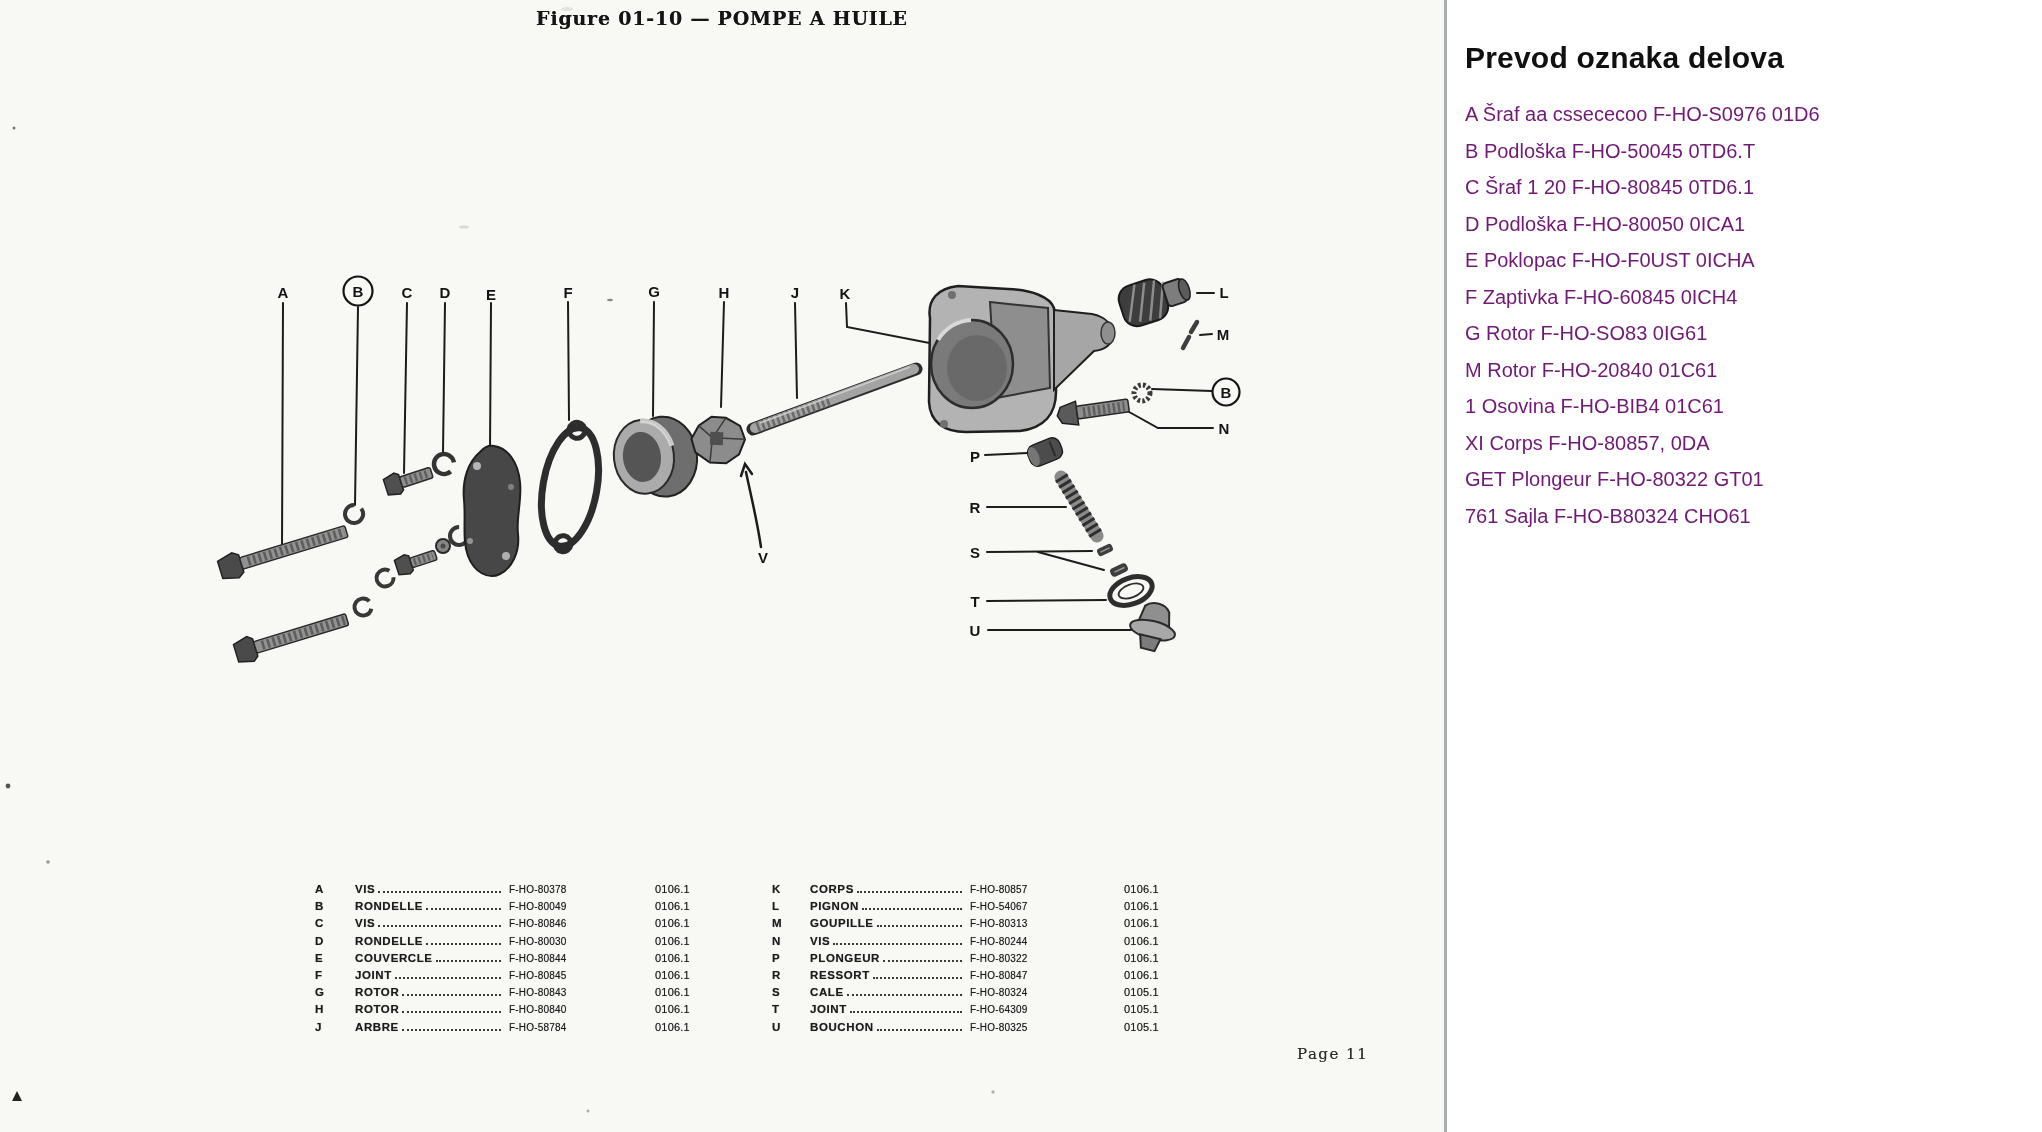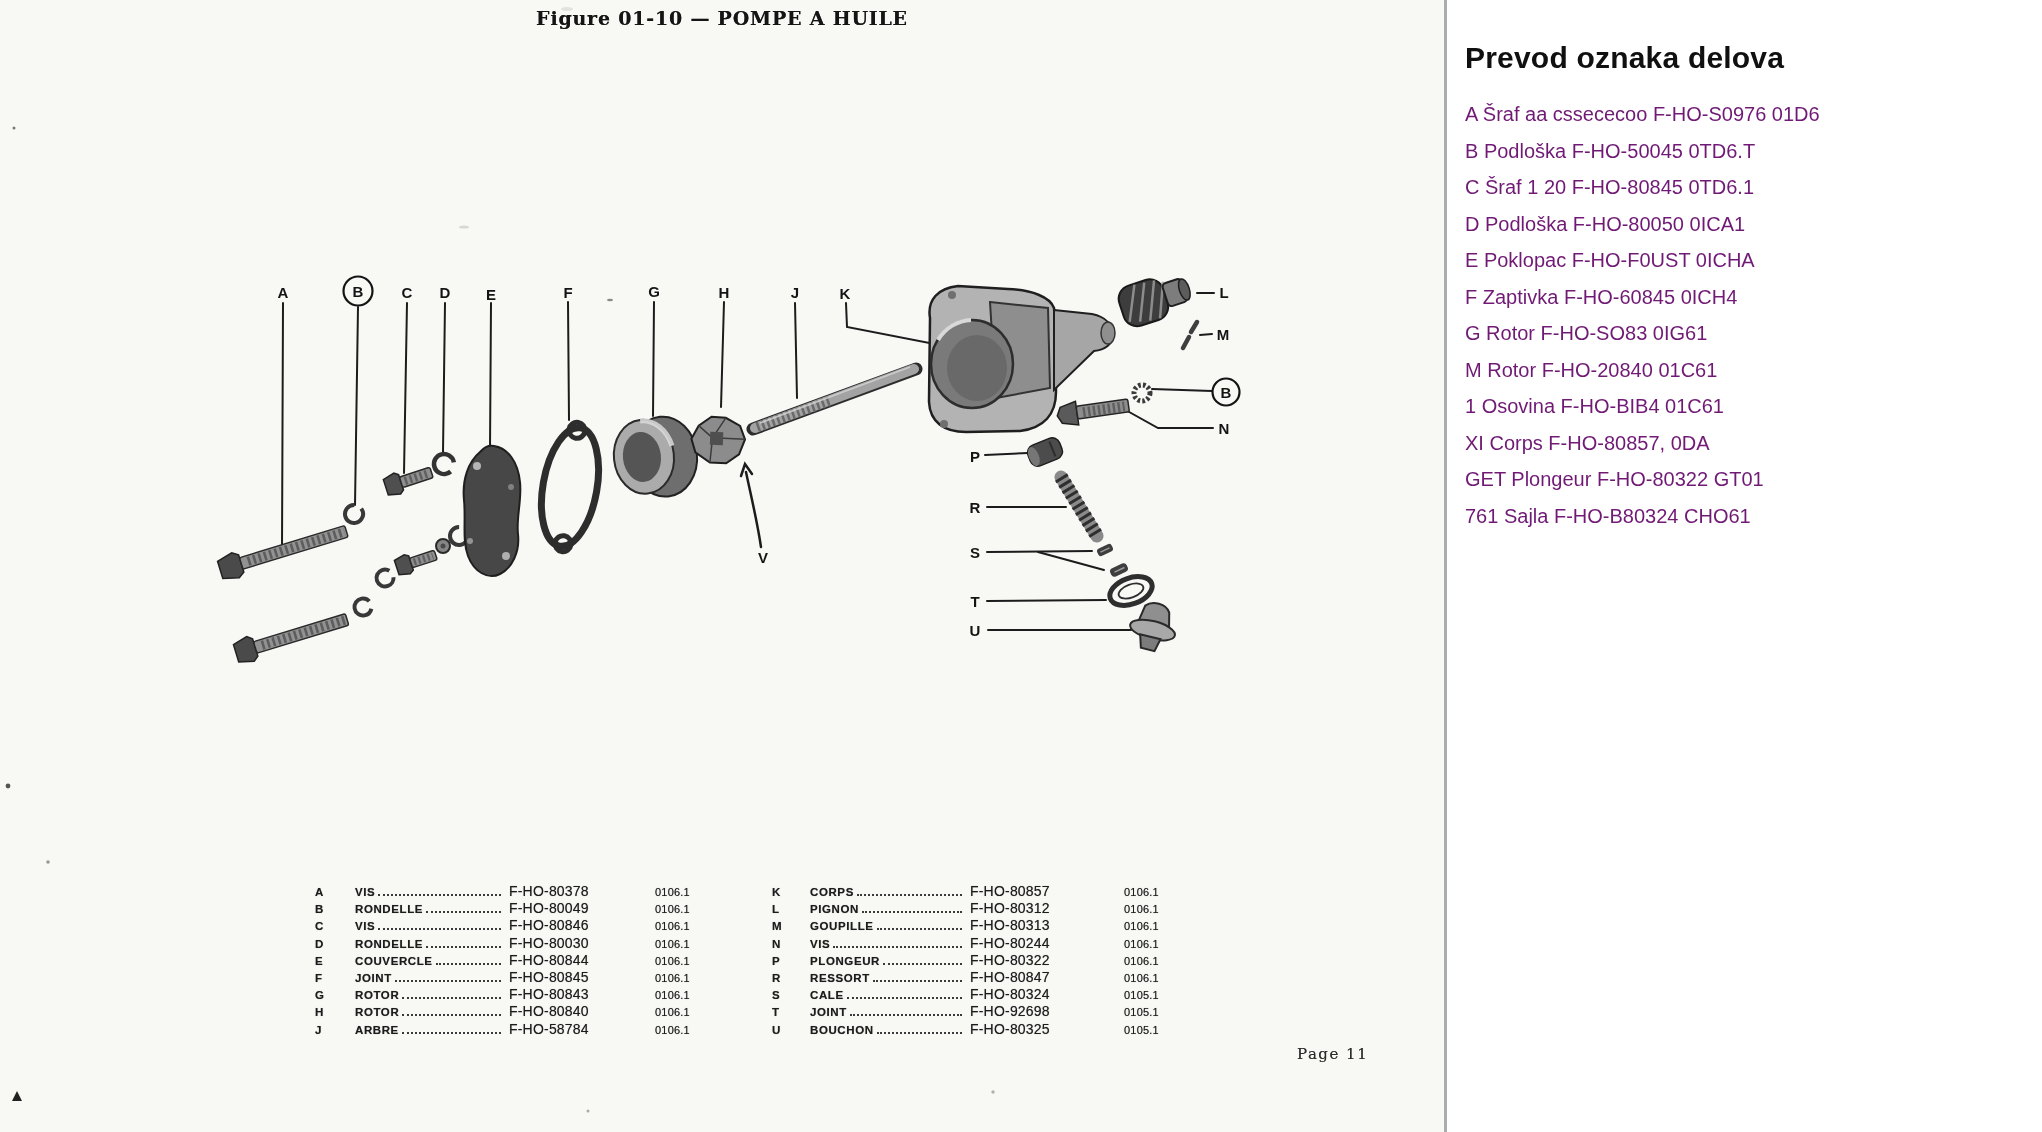--- a/index.html
+++ b/index.html
@@ -16,21 +16,21 @@
 
   
   .ptable{position:absolute;top:883px;color:#1c1c1c;text-shadow:0 0 0.7px rgba(25,25,25,.55);}
   .ptable-left{left:315px;width:392px;}
   .ptable-right{left:772px;width:404px;}
   .prow{display:flex;height:17.2px;align-items:baseline;}
   .ltr{width:40px;font-size:11.5px;font-weight:700;}
   .ptable-right .ltr{width:38px;}
   .nm{font-size:11.5px;font-weight:700;letter-spacing:0.6px;white-space:nowrap;}
   .dots{flex:1;border-bottom:2px dotted #3a3a3a;margin:0 8px 3px 3px;min-width:10px;}
-  .pn{width:106px;font-size:14px;letter-spacing:0.2px;white-space:nowrap;}
+  .pn{width:106px;font-size:10px;letter-spacing:0.2px;white-space:nowrap;}
   .ptable-right .pn{width:114px;}
   .cd{width:52px;font-size:11px;letter-spacing:0.2px;white-space:nowrap;padding-left:40px;}
 
   
   .divider{position:absolute;left:1444px;top:0;width:3px;height:1132px;background:#aaadad;}
   .panel{position:absolute;left:1447px;top:18px;width:595px;height:1132px;background:#ffffff;padding-left:18px;box-sizing:border-box;}
   .panel-title{margin:22px 0 0 0;font-size:30px;line-height:36px;font-weight:700;color:#101010;letter-spacing:0.2px;}
   .panel-list{margin-top:20px;}
   .panel-item{font-size:20px;line-height:36.5px;color:#701a75;white-space:nowrap;}
 </style>
@@ -315,21 +315,21 @@
           <span class="ltr">K</span>
           <span class="nm">CORPS</span>
           <span class="dots"></span>
           <span class="pn">F-HO-80857</span>
           <span class="cd">0106.1</span>
         </div>
       <div class="prow">
           <span class="ltr">L</span>
           <span class="nm">PIGNON</span>
           <span class="dots"></span>
-          <span class="pn">F-HO-80312</span>
+          <span class="pn">F-HO-54067</span>
           <span class="cd">0106.1</span>
         </div>
       <div class="prow">
           <span class="ltr">M</span>
           <span class="nm">GOUPILLE</span>
           <span class="dots"></span>
           <span class="pn">F-HO-80313</span>
           <span class="cd">0106.1</span>
         </div>
       <div class="prow">
@@ -357,21 +357,21 @@
           <span class="ltr">S</span>
           <span class="nm">CALE</span>
           <span class="dots"></span>
           <span class="pn">F-HO-80324</span>
           <span class="cd">0105.1</span>
         </div>
       <div class="prow">
           <span class="ltr">T</span>
           <span class="nm">JOINT</span>
           <span class="dots"></span>
-          <span class="pn">F-HO-92698</span>
+          <span class="pn">F-HO-64309</span>
           <span class="cd">0105.1</span>
         </div>
       <div class="prow">
           <span class="ltr">U</span>
           <span class="nm">BOUCHON</span>
           <span class="dots"></span>
           <span class="pn">F-HO-80325</span>
           <span class="cd">0105.1</span>
         </div>
     </div>

